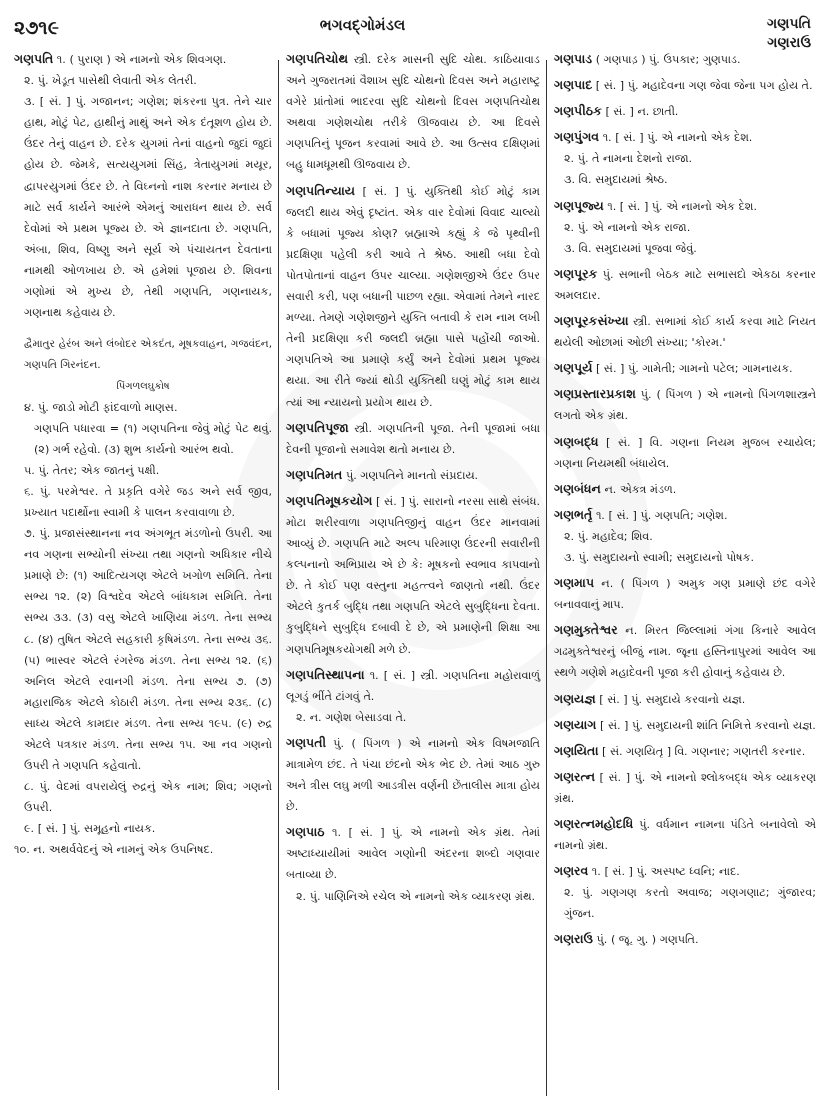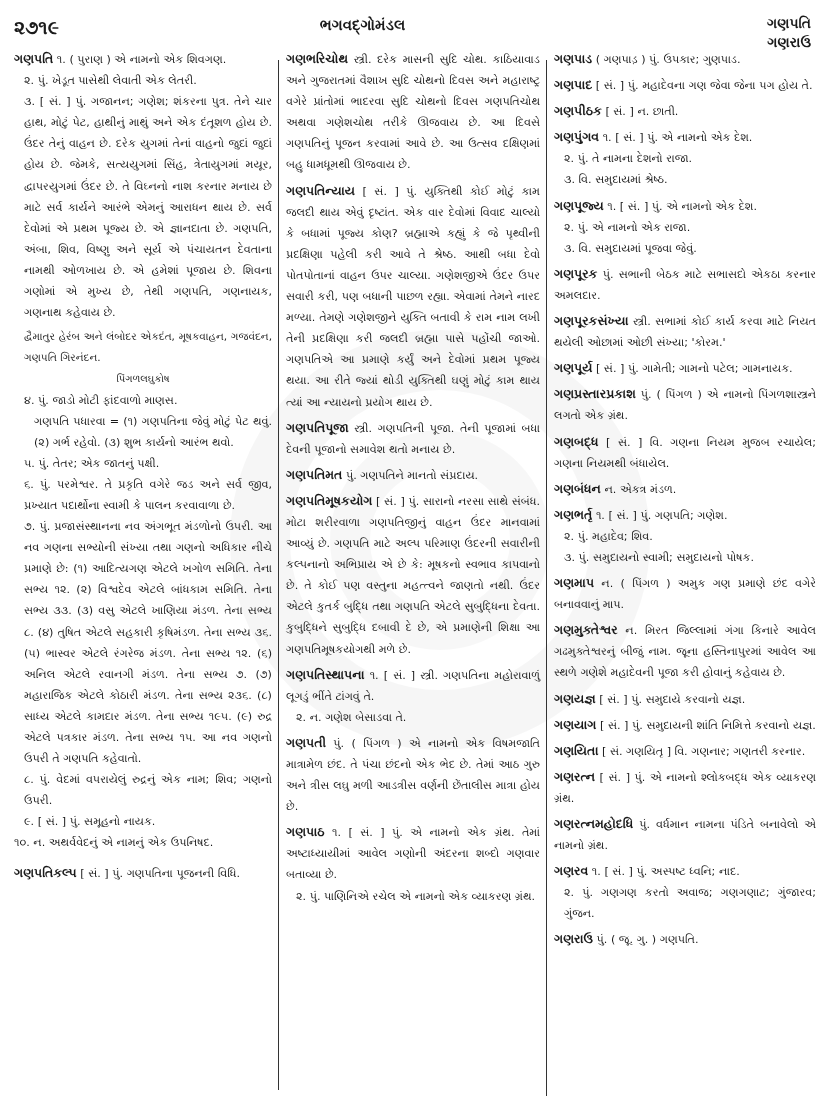--- a/index.html
+++ b/index.html
@@ -26,21 +26,21 @@
   }
   .col1 { left:14px; width:258px; }
   .col2 { left:286px; width:254px; }
   .col3 { left:554px; width:262px; }
   .divider { position:absolute; top:60px; width:1px; background:#333; }
   .d1 { left:278px; height:1030px; }
   .d2 { left:546px; height:1040px; }
   .entry { margin:0 0 4px 0; text-align:justify; }
   .hw { font-weight:bold; font-size:12.5px; }
   .sense { display:block; padding-left:10px; text-align:justify; }
-  .quote { display:block; padding-left:10px; font-size:10.5px; margin-top:3px; }
+  .quote { display:block; padding-left:10px; font-size:10.5px; margin-top:10px; }
   .source { display:block; text-align:center; font-size:10px; }
 </style>
 </head>
 <body>
 
 <div class="watermark"></div>
 <div class="watermark2"></div>
 
 <div class="header">
   <span class="page-num">૨૭૧૯</span>
@@ -64,29 +64,25 @@
     <span class="source">પિંગળલઘુકોષ</span>
     <span class="sense">૪. પું. જાડો મોટી ફાંદવાળો માણસ.</span>
     <span class="sense" style="padding-left:20px">ગણપતિ પધારવા = (૧) ગણપતિના જેવું મોટું પેટ થવું. (૨) ગર્ભ રહેવો. (૩) શુભ કાર્યનો આરંભ થવો.</span>
     <span class="sense">૫. પું. તેતર; એક જાતનું પક્ષી.</span>
     <span class="sense">૬. પું. પરમેશ્વર. તે પ્રકૃતિ વગેરે જડ અને સર્વ જીવ, પ્રખ્યાત પદાર્થોના સ્વામી કે પાલન કરવાવાળા છે.</span>
     <span class="sense">૭. પું. પ્રજાસંસ્થાનના નવ અંગભૂત મંડળોનો ઉપરી. આ નવ ગણના સભ્યોની સંખ્યા તથા ગણનો અધિકાર નીચે પ્રમાણે છે: (૧) આદિત્યગણ એટલે ખગોળ સમિતિ. તેના સભ્ય ૧૨. (૨) વિશ્વદેવ એટલે બાંધકામ સમિતિ. તેના સભ્ય ૩૩. (૩) વસુ એટલે ખાણિયા મંડળ. તેના સભ્ય ૮. (૪) તુષિત એટલે સહકારી કૃષિમંડળ. તેના સભ્ય ૩૬. (૫) ભાસ્વર એટલે રંગરેજ મંડળ. તેના સભ્ય ૧૨. (૬) અનિલ એટલે રવાનગી મંડળ. તેના સભ્ય ૭. (૭) મહારાજિક એટલે કોઠારી મંડળ. તેના સભ્ય ૨૩૬. (૮) સાધ્ય એટલે કામદાર મંડળ. તેના સભ્ય ૧૯૫. (૯) રુદ્ર એટલે પત્રકાર મંડળ. તેના સભ્ય ૧૫. આ નવ ગણનો ઉપરી તે ગણપતિ કહેવાતો.</span>
     <span class="sense">૮. પું. વેદમાં વપરાયેલું રુદ્રનું એક નામ; શિવ; ગણનો ઉપરી.</span>
     <span class="sense">૯. [ સં. ] પું. સમૂહનો નાયક.</span>
     <span class="sense" style="padding-left:0">૧૦. ન. અથર્વવેદનું એ નામનું એક ઉપનિષદ.</span>
   </div>
-  <div class="entry" style="margin-top:8px">
-    <span class="hw">ગણપતિકલ્પ</span>
-    <span>[ સં. ] પું. ગણપતિના પૂજનની વિધિ.</span>
-  </div>
 </div>
 
 <div class="col col2">
   <div class="entry">
-    <span class="hw">ગણભરિચોથ</span>
+    <span class="hw">ગણપતિચોથ</span>
     <span>સ્ત્રી. દરેક માસની સુદિ ચોથ. કાઠિયાવાડ અને ગુજરાતમાં વૈશાખ સુદિ ચોથનો દિવસ અને મહારાષ્ટ્ર વગેરે પ્રાંતોમાં ભાદરવા સુદિ ચોથનો દિવસ ગણપતિચોથ અથવા ગણેશચોથ તરીકે ઊજવાય છે. આ દિવસે ગણપતિનું પૂજન કરવામાં આવે છે. આ ઉત્સવ દક્ષિણમાં બહુ ધામધૂમથી ઊજવાય છે.</span>
   </div>
   <div class="entry">
     <span class="hw">ગણપતિન્યાય</span>
     <span>[ સં. ] પું. યુક્તિથી કોઈ મોટું કામ જલદી થાય એવું દૃષ્ટાંત. એક વાર દેવોમાં વિવાદ ચાલ્યો કે બધામાં પૂજ્ય કોણ? બ્રહ્માએ કહ્યું કે જે પૃથ્વીની પ્રદક્ષિણા પહેલી કરી આવે તે શ્રેષ્ઠ. આથી બધા દેવો પોતપોતાનાં વાહન ઉપર ચાલ્યા. ગણેશજીએ ઉંદર ઉપર સવારી કરી, પણ બધાની પાછળ રહ્યા. એવામાં તેમને નારદ મળ્યા. તેમણે ગણેશજીને યુક્તિ બતાવી કે રામ નામ લખી તેની પ્રદક્ષિણા કરી જલદી બ્રહ્મા પાસે પહોંચી જાઓ. ગણપતિએ આ પ્રમાણે કર્યું અને દેવોમાં પ્રથમ પૂજ્ય થયા. આ રીતે જ્યાં થોડી યુક્તિથી ઘણું મોટું કામ થાય ત્યાં આ ન્યાયનો પ્રયોગ થાય છે.</span>
   </div>
   <div class="entry">
     <span class="hw">ગણપતિપૂજા</span>
     <span>સ્ત્રી. ગણપતિની પૂજા. તેની પૂજામાં બધા દેવની પૂજાનો સમાવેશ થતો મનાય છે.</span>
   </div>

